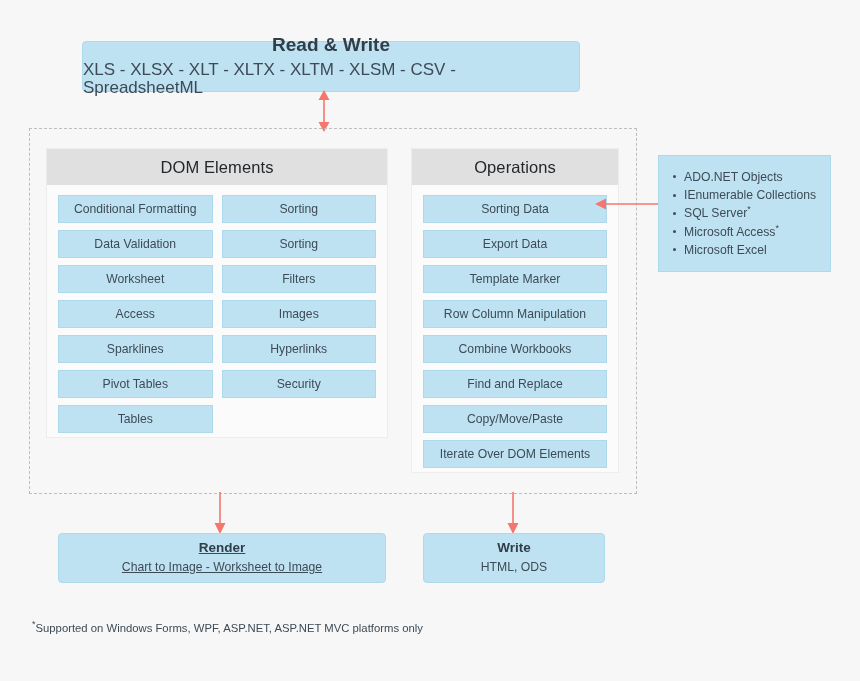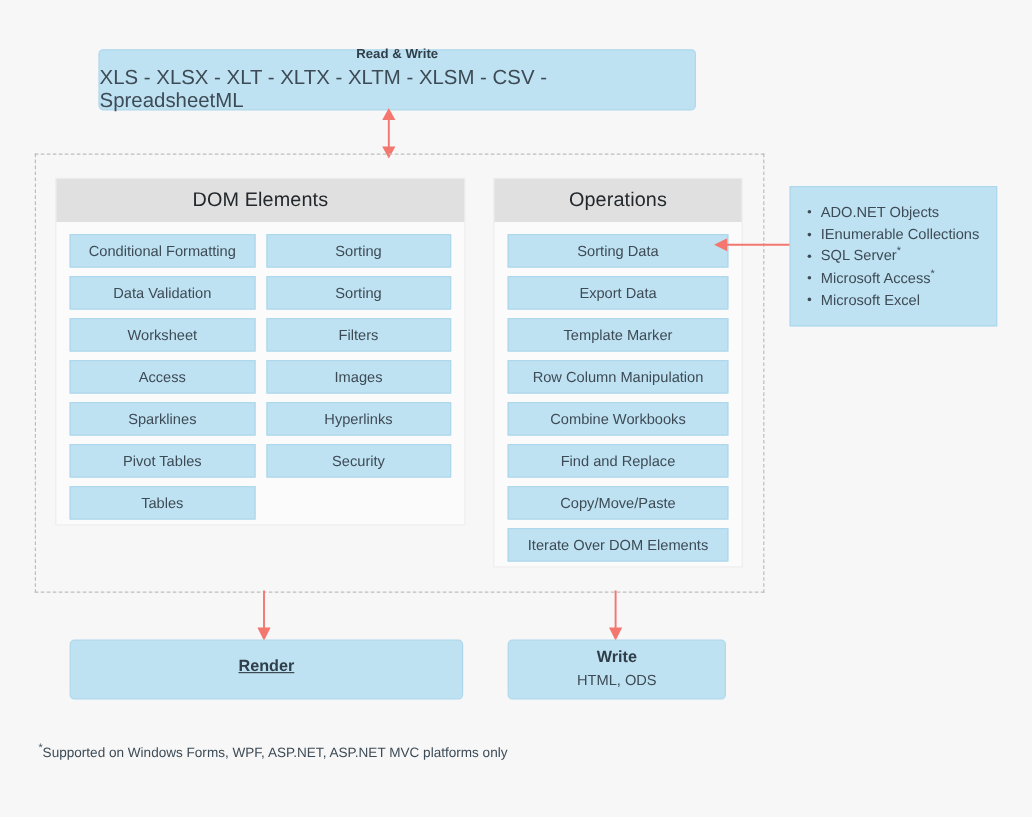--- a/index.html
+++ b/index.html
@@ -34,21 +34,21 @@
     top: 41px;
     width: 498px;
     height: 51px;
     border-radius: 4px;
     display: flex;
     flex-direction: column;
     align-items: center;
     justify-content: center;
   }
   #read-write-box .bx-title {
-    font-size: 11px;
+    font-size: 19px;
     font-weight: bold;
     color: #2f3e49;
     line-height: 1.1;
     margin-bottom: 5px;
   }
   #read-write-box .bx-sub {
     font-size: 17px;
     color: #3d4b56;
     line-height: 1.1;
   }
@@ -306,20 +306,21 @@
     <polygon points="7,42 12.5,31 1.5,31" fill="#f4776f"></polygon>
   </svg>
 
   <svg class="arrow-svg" id="arrow-write" width="14" height="42" viewBox="0 0 14 42">
     <line x1="7" y1="0" x2="7" y2="33" stroke="#f4776f" stroke-width="1.6"></line>
     <polygon points="7,42 12.5,31 1.5,31" fill="#f4776f"></polygon>
   </svg>
 
   <div class="bluebox" id="render-box">
     <div class="bx-title">Render</div>
+    <div class="bx-sub">Chart to Image - Worksheet to Image</div>
   </div>
 
   <div class="bluebox" id="write-box">
     <div class="bx-title">Write</div>
     <div class="bx-sub">HTML, ODS</div>
   </div>
 
   <div id="footnote">
     <span class="sup">*</span><span>Supported on Windows Forms, WPF, ASP.NET, ASP.NET MVC platforms only</span>
   </div>

